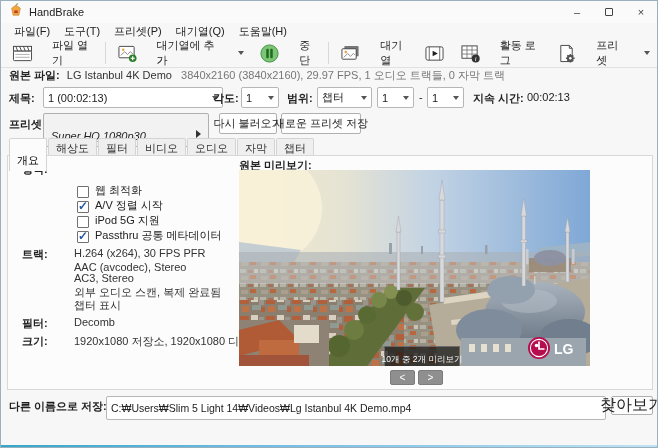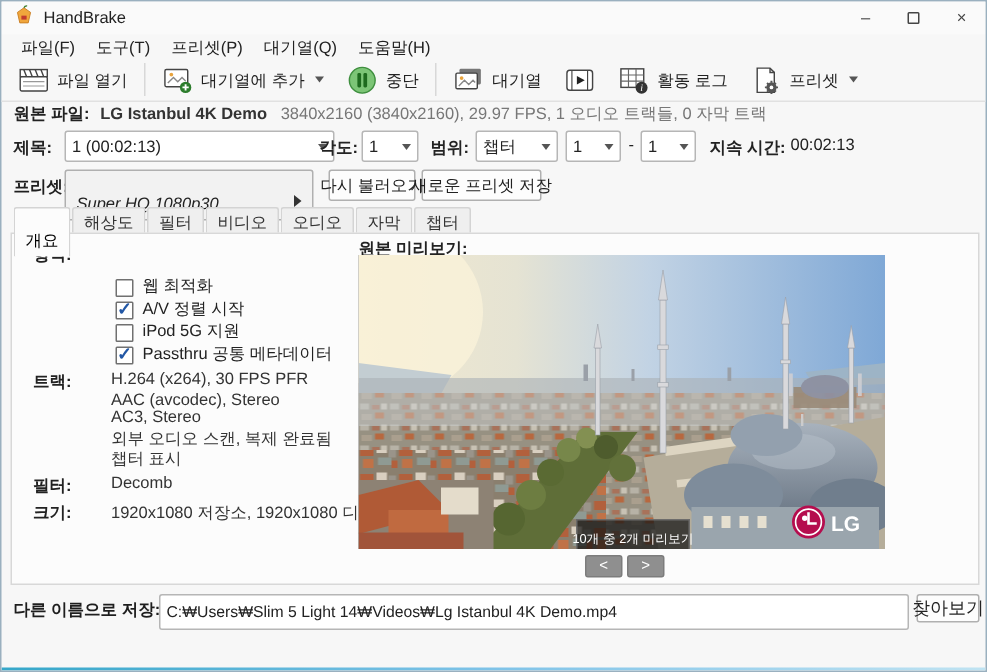--- a/index.html
+++ b/index.html
@@ -19,29 +19,29 @@
   .winbtn{width:32px;height:22px;display:flex;align-items:center;justify-content:center;
     font-size:11px;color:#444;cursor:default;}
   .max-glyph{display:inline-block;width:8px;height:8px;border:1px solid #444;border-radius:1px;}
   
   .menubar{position:absolute;top:22px;left:0;right:0;height:16px;display:flex;align-items:center;
     padding-left:6px;background:#f7f7f7;}
   .menu-item{font-size:11px;padding:0 7px;color:#222;}
   
   .toolbar{position:absolute;top:38px;left:0;right:0;height:29px;display:flex;align-items:center;
     padding-left:4px;gap:1px;background:#f7f7f7;border-bottom:1px solid #e1e1e1;}
-  .tbtn{display:flex;align-items:center;gap:5px;padding:3px 7px;font-size:11px;color:#222;border-radius:2px;}
+  .tbtn{display:flex;align-items:center;gap:19px;padding:3px 7px;font-size:11px;color:#222;border-radius:2px;}
   .tbtn svg{display:block;}
   .tsep{width:1px;height:22px;background:#d8d8d8;margin:0 3px;}
   .chev{width:0;height:0;border-left:3.5px solid transparent;border-right:3.5px solid transparent;
     border-top:4px solid #555;display:inline-block;margin-left:2px;}
   
   .source-row{position:absolute;top:67px;left:8px;font-size:11px;white-space:nowrap;}
   .source-row .lbl{font-weight:bold;color:#222;}
-  .source-row .nm{color:#333;font-weight:bold;margin-left:4px;}
+  .source-row .nm{color:#333;font-weight:normal;margin-left:4px;}
   .source-row .det{color:#777;margin-left:6px;}
   
   .sel-row{position:absolute;top:86px;left:0;right:0;height:22px;font-size:11px;}
   .sel-row .flabel{position:absolute;top:4px;font-weight:bold;color:#222;white-space:nowrap;}
   .combo{position:absolute;top:0;height:21px;background:#fff;border:1px solid #b6b6b6;border-radius:2px;
     display:flex;align-items:center;font-size:11px;padding:0 4px;color:#222;}
   .combo .cval{flex:1;white-space:nowrap;overflow:hidden;}
   .combo .chev{margin-left:4px;}
   .plainval{position:absolute;top:4px;color:#222;white-space:nowrap;}
   
@@ -75,21 +75,21 @@
     border:1px solid rgba(120,120,120,.8);color:#fff;font-size:8.5px;display:flex;align-items:center;justify-content:center;
     white-space:nowrap;}
   .navbtns{position:absolute;left:382px;top:214px;display:flex;gap:3px;}
   .navbtn{width:25px;height:15px;background:#8f8f8f;color:#fff;font-size:10px;display:flex;align-items:center;
     justify-content:center;border-radius:2px;border:1px solid #7c7c7c;}
   
   .dest-row{position:absolute;top:394px;left:0;right:0;height:22px;font-size:11px;}
   .dest-row .flabel{position:absolute;left:8px;top:4px;font-weight:bold;white-space:nowrap;}
   .dest-input{position:absolute;left:105px;top:1px;width:500px;height:19px;border:1px solid #b6b6b6;border-radius:2px;
     font-family:"Liberation Sans",sans-serif;font-size:10.5px;padding:11px 4px;color:#222;background:#fff;}
-  .browse-btn{left:610px;width:42px;height:19px;top:1px;font-size:12px;}
+  .browse-btn{left:610px;width:42px;height:19px;top:1px;font-size:16px;}
   
   .statusbar{position:absolute;top:418px;left:0;right:0;height:30px;background:#f4f4f4;border-top:1px solid #e0e0e0;
     font-size:10px;color:#2e3f5c;}
   .pbar{position:absolute;left:5px;top:8px;width:64px;height:14px;border:1px solid #8f8f8f;background:#fff;}
   .pbar-fill{height:100%;background:#33b540;}
   .enc-text{position:absolute;left:74px;top:11px;white-space:nowrap;}
   .pending-text{position:absolute;left:447px;top:11px;white-space:nowrap;}
   .whendone{position:absolute;right:6px;top:11px;display:flex;align-items:center;gap:4px;white-space:nowrap;}
   .whendone .wd-label{font-weight:bold;}
 </style>

